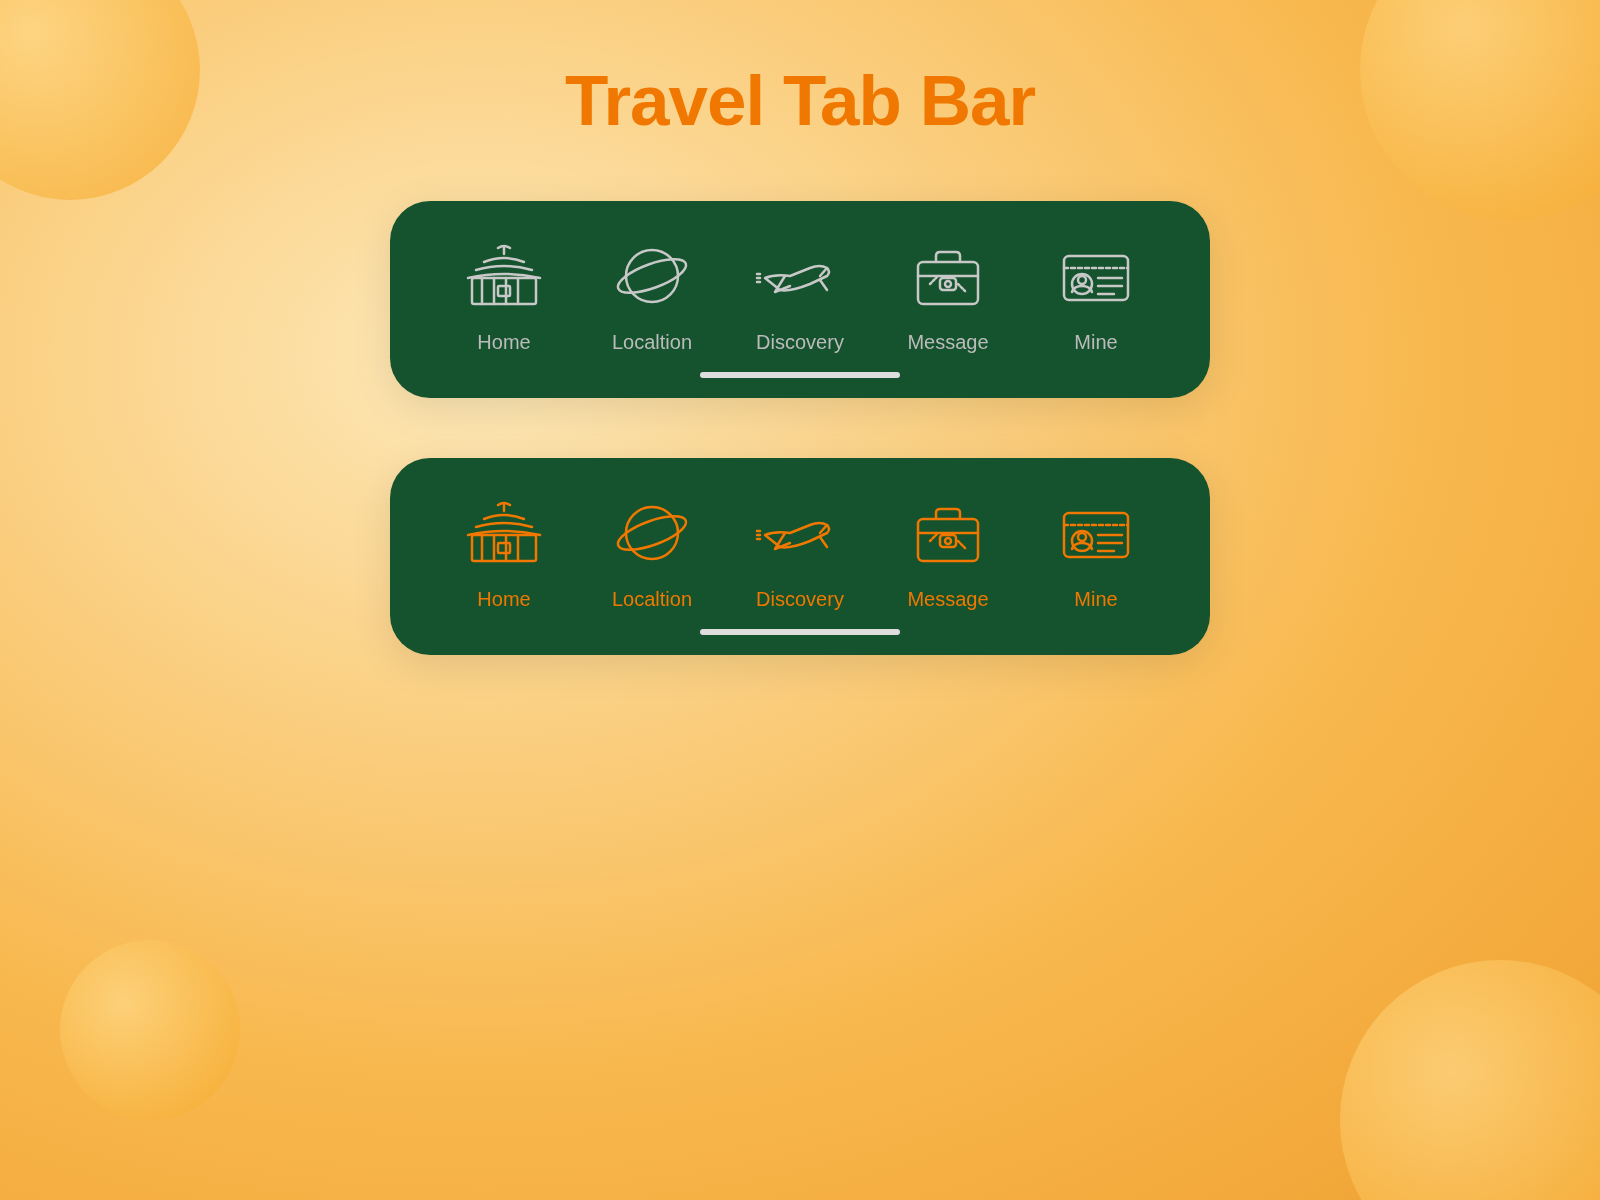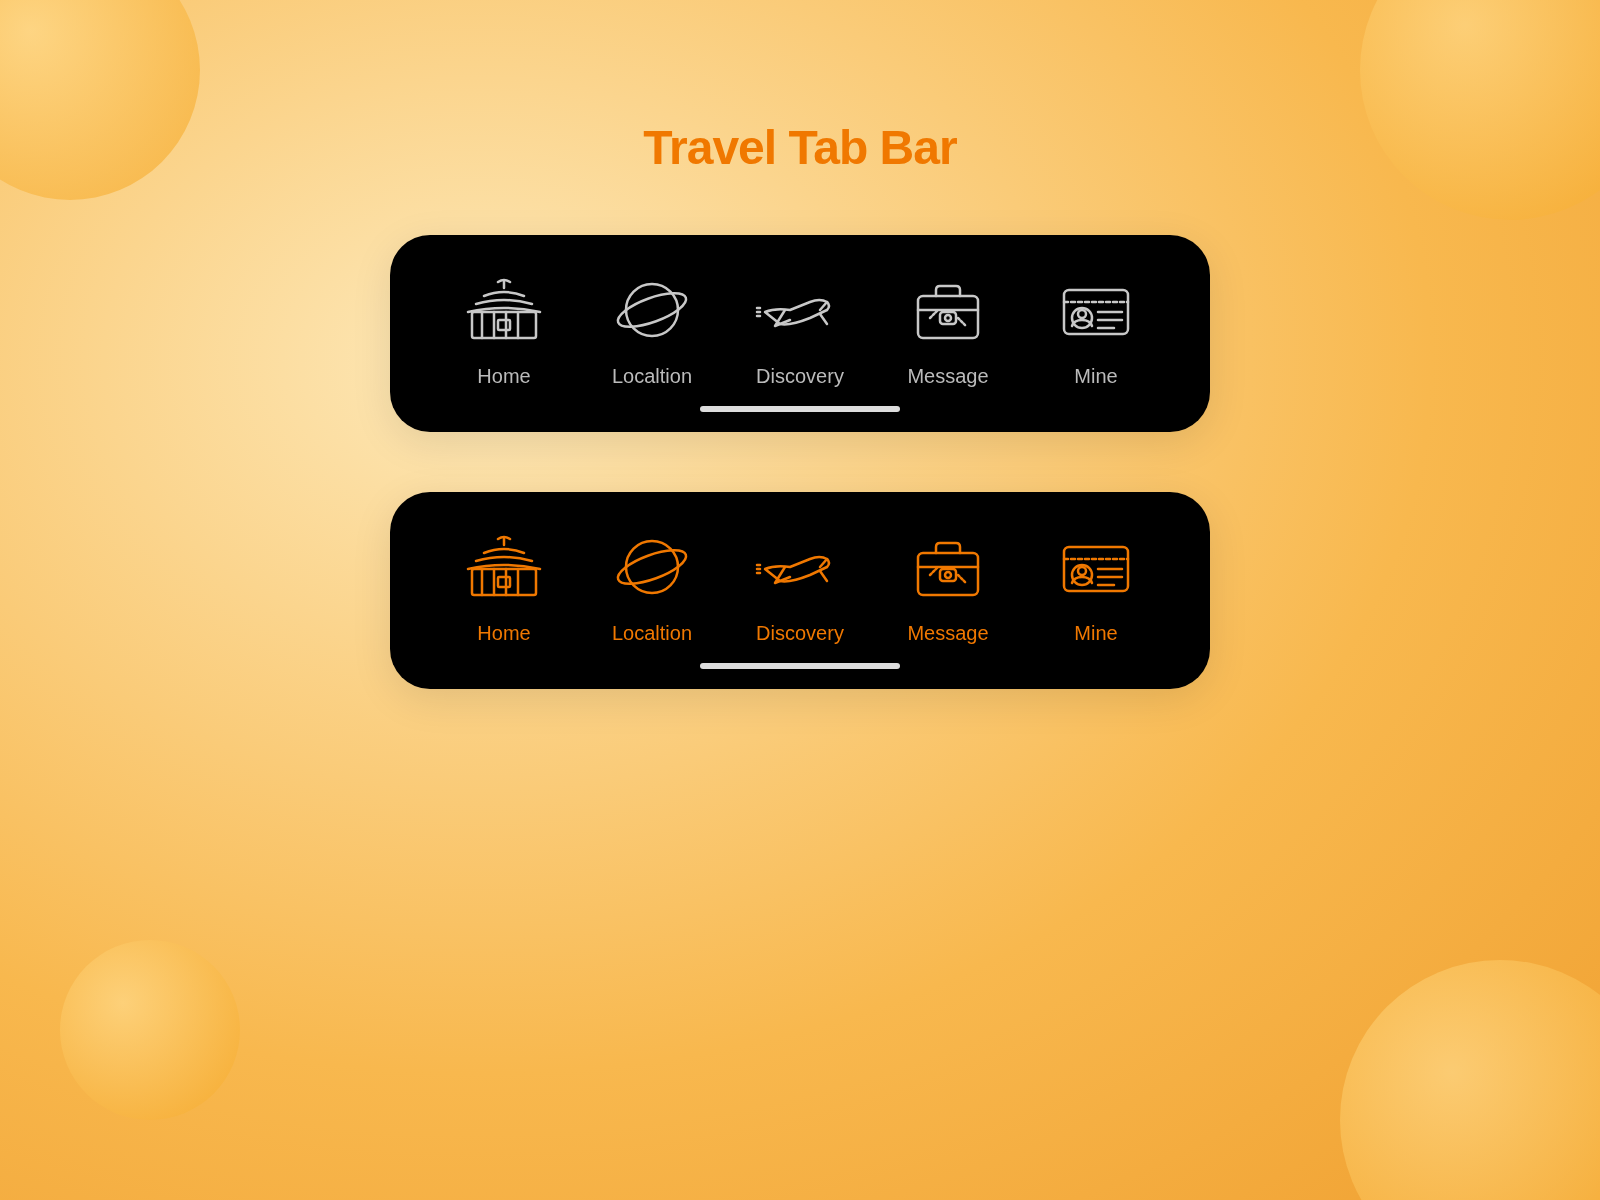--- a/index.html
+++ b/index.html
@@ -25,36 +25,36 @@
       opacity: 0.7;
       pointer-events: none;
     }
     .bg-circle-tl { width: 260px; height: 260px; top: -60px; left: -60px; }
     .bg-circle-tr { width: 300px; height: 300px; top: -80px; right: -60px; }
     .bg-circle-bl { width: 180px; height: 180px; bottom: 80px; left: 60px; }
     .bg-circle-br { width: 320px; height: 320px; bottom: -80px; right: -60px; }
 
     
     .page-title {
-      margin-top: 120px;
-      font-size: 48px;
+      margin-top: 60px;
+      font-size: 71px;
       font-weight: 900;
       color: #f07800;
       letter-spacing: -1px;
       z-index: 1;
     }
 
     
     .tab-bar-wrapper {
       margin-top: 60px;
       z-index: 1;
     }
 
     .tab-bar {
-      background: #000000;
+      background: #14532d;
       border-radius: 40px;
       width: 820px;
       padding: 30px 40px 20px 40px;
       display: flex;
       flex-direction: column;
       align-items: center;
       box-shadow: 0 10px 40px rgba(0,0,0,0.10);
     }
 
     .tab-items {

